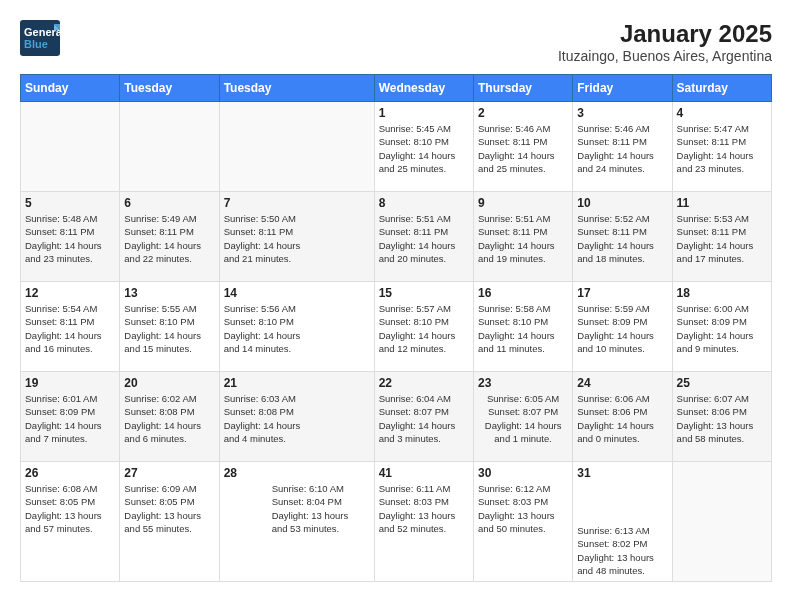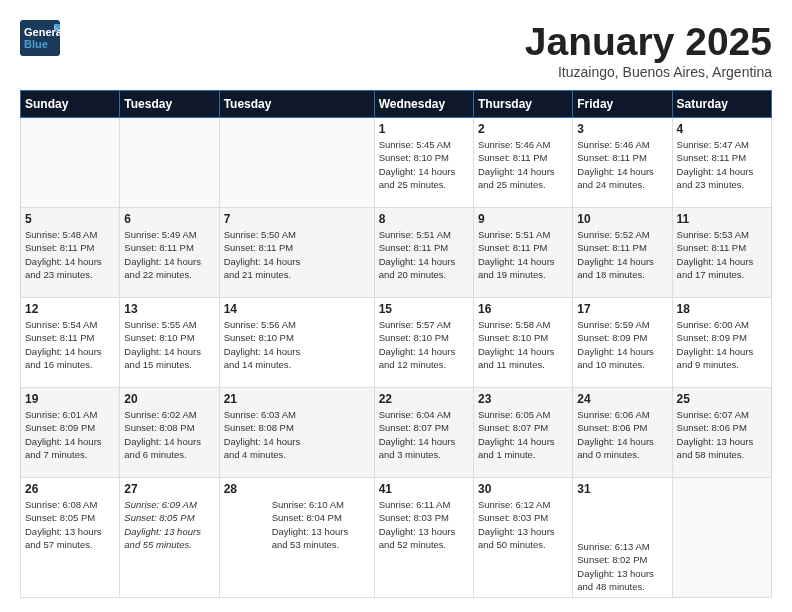--- a/index.html
+++ b/index.html
@@ -18,36 +18,36 @@
     }
     .logo {
       display: flex;
       flex-direction: column;
       align-items: flex-start;
     }
     .title-block {
       text-align: right;
     }
     .title-block h1 {
-      font-size: 39px;
+      font-size: 24px;
       font-weight: bold;
       color: #222;
     }
     .title-block h2 {
       font-size: 14px;
       color: #444;
       font-weight: normal;
     }
     table {
       width: 100%;
       border-collapse: collapse;
       font-size: 11px;
     }
     thead tr {
-      background-color: #0f172a;
+      background-color: #3b82f6;
       color: #fff;
     }
     thead th {
       padding: 6px 4px;
       text-align: left;
       font-size: 12px;
       font-weight: bold;
       border: 1px solid #2e6da4;
     }
     tbody tr {
@@ -272,21 +272,21 @@
         </td>
         <td>
           <span class="day-number">22</span>
           <div class="day-info" style="white-space: pre-line;">Sunrise: 6:04 AM
 Sunset: 8:07 PM
 Daylight: 14 hours
 and 3 minutes.</div>
         </td>
         <td>
           <span class="day-number">23</span>
-          <div class="day-info" style="white-space: pre-line;">Sunrise: 6:05 AM
+          <div class="day-info" style="white-space: pre-line; text-align: center;">Sunrise: 6:05 AM
 Sunset: 8:07 PM
 Daylight: 14 hours
 and 1 minute.</div>
         </td>
         <td>
           <span class="day-number">24</span>
           <div class="day-info" style="white-space: pre-line;">Sunrise: 6:06 AM
 Sunset: 8:06 PM
 Daylight: 14 hours
 and 0 minutes.</div>
@@ -302,21 +302,21 @@
       <tr>
         <td>
           <span class="day-number">26</span>
           <div class="day-info" style="white-space: pre-line;">Sunrise: 6:08 AM
 Sunset: 8:05 PM
 Daylight: 13 hours
 and 57 minutes.</div>
         </td>
         <td>
           <span class="day-number">27</span>
-          <div class="day-info" style="white-space: pre-line; font-style: italic;">Sunrise: 6:09 AM
+          <div class="day-info" style="white-space: pre-line;">Sunrise: 6:09 AM
 Sunset: 8:05 PM
 Daylight: 13 hours
 and 55 minutes.</div>
         </td>
         <td>
           <span class="day-number">28</span>
           <div class="day-info" style="white-space: pre-line; margin-left: 48px;">Sunrise: 6:10 AM
 Sunset: 8:04 PM
 Daylight: 13 hours
 and 53 minutes.</div>

